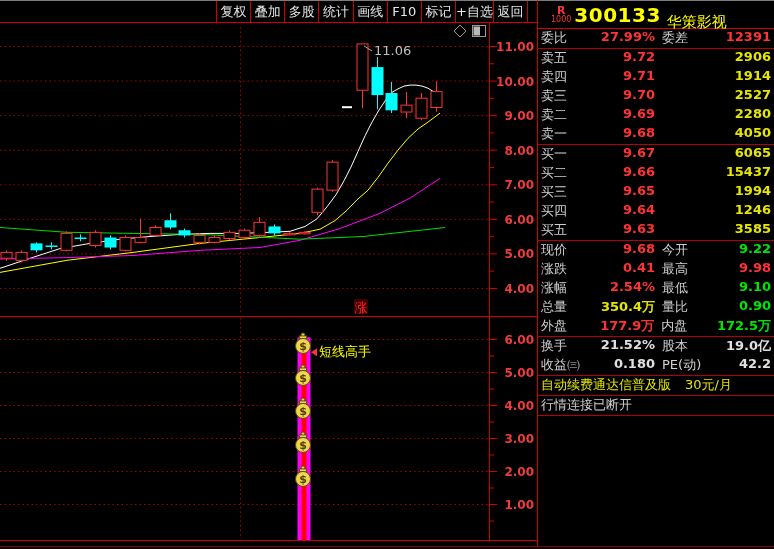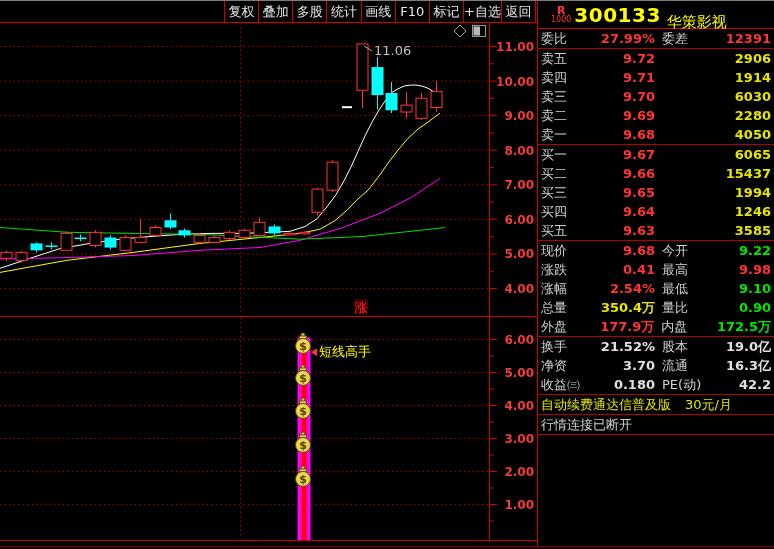--- a/index.html
+++ b/index.html
@@ -2,37 +2,37 @@
 <html><head>
 <meta charset="utf-8">
 <style>
   html,body{margin:0;padding:0;background:#000;}
   body{width:774px;height:549px;position:relative;overflow:hidden;
        font-family:"DejaVu Sans","Liberation Sans",sans-serif;}
   
   .topbar{position:absolute;left:0;top:0;width:537px;height:22px;background:#000;
           border-top:1px solid #7c7c7c;box-sizing:border-box;}
   .topbar-line{position:absolute;left:0;top:22px;width:537px;height:1px;background:#d40000;}
-  .menu{position:absolute;left:224px;top:1px;height:21px;display:flex;width:312px;}
+  .menu{position:absolute;left:216px;top:1px;height:21px;display:flex;width:312px;}
   .menu-item{flex:1;display:flex;align-items:center;justify-content:center;
              color:#e6e6e6;font-size:13px;border-left:1px solid #cc0000;cursor:default;white-space:nowrap;}
   .menu-item:last-child{border-right:1px solid #cc0000;}
   
   #chart-svg{position:absolute;left:0;top:23px;}
   
   .rpanel{position:absolute;left:537px;top:0;width:237px;height:546px;background:#000;
           border-left:1px solid #d40000;border-top:1px solid #7c7c7c;box-sizing:border-box;color:#d0d0d0;}
   .rp-header{height:27px;border-bottom:1px solid #d40000;display:flex;align-items:center;padding-left:13px;}
   .badge{display:flex;flex-direction:column;align-items:center;margin-right:3px;line-height:1;}
   .badge .b-top{color:#ff3434;font-size:11px;font-weight:bold;}
   .badge .b-bot{color:#ff3434;font-size:8px;}
   .stock-code{color:#ffff00;font-size:20px;font-weight:bold;letter-spacing:.5px;}
   .stock-name{color:#ffff00;font-size:15px;margin-left:6px;margin-top:16px;}
   .rp-block{border-bottom:1px solid #b30000;}
-  .row{display:flex;align-items:center;height:19px;padding:0 3px;font-size:13px;white-space:nowrap;}
+  .row{display:flex;height:19px;padding:0 3px;font-size:13px;white-space:nowrap;}
   .row .lab{color:#d0d0d0;}
   .r2 .lab{width:52px;}
   .r2 .price{width:62px;text-align:right;font-weight:bold;}
   .r2 .vol{flex:1;text-align:right;font-weight:bold;}
   .r4 .l1{width:52px;}
   .r4 .v1{width:62px;text-align:right;font-weight:bold;}
   .r4 .l2{width:56px;margin-left:7px;}
   .r4 .v2{flex:1;text-align:right;font-weight:bold;}
   .c-red{color:#ff3434;}.c-green{color:#00e600;}.c-yellow{color:#e6e600;}.c-white{color:#e0e0e0;}
   .row-notice{height:19px;color:#e6e600;}
@@ -267,21 +267,21 @@
           <span class="vol c-yellow">2906</span>
         </div>
         <div class="row r2">
           <span class="lab">卖四</span>
           <span class="price c-red">9.71</span>
           <span class="vol c-yellow">1914</span>
         </div>
         <div class="row r2">
           <span class="lab">卖三</span>
           <span class="price c-red">9.70</span>
-          <span class="vol c-yellow">6030</span>
+          <span class="vol c-yellow">2527</span>
         </div>
         <div class="row r2">
           <span class="lab">卖二</span>
           <span class="price c-red">9.69</span>
           <span class="vol c-yellow">2280</span>
         </div>
         <div class="row r2">
           <span class="lab">卖一</span>
           <span class="price c-red">9.68</span>
           <span class="vol c-yellow">4050</span>
@@ -347,26 +347,20 @@
         </div>
       </div>
       <div class="rp-block">
         <div class="row r4">
           <span class="lab l1">换手</span>
           <span class="v1 c-white">21.52%</span>
           <span class="lab l2">股本</span>
           <span class="v2 c-white">19.0亿</span>
         </div>
         <div class="row r4">
-          <span class="lab l1">净资</span>
-          <span class="v1 c-white">3.70</span>
-          <span class="lab l2">流通</span>
-          <span class="v2 c-white">16.3亿</span>
-        </div>
-        <div class="row r4">
           <span class="lab l1">收益㈢</span>
           <span class="v1 c-white">0.180</span>
           <span class="lab l2">PE(动)</span>
           <span class="v2 c-white">42.2</span>
         </div>
       </div>
       <div class="rp-block">
         <div class="row row-notice">
           <span>自动续费通达信普及版</span>
           <span class="suffix">30元/月</span>

